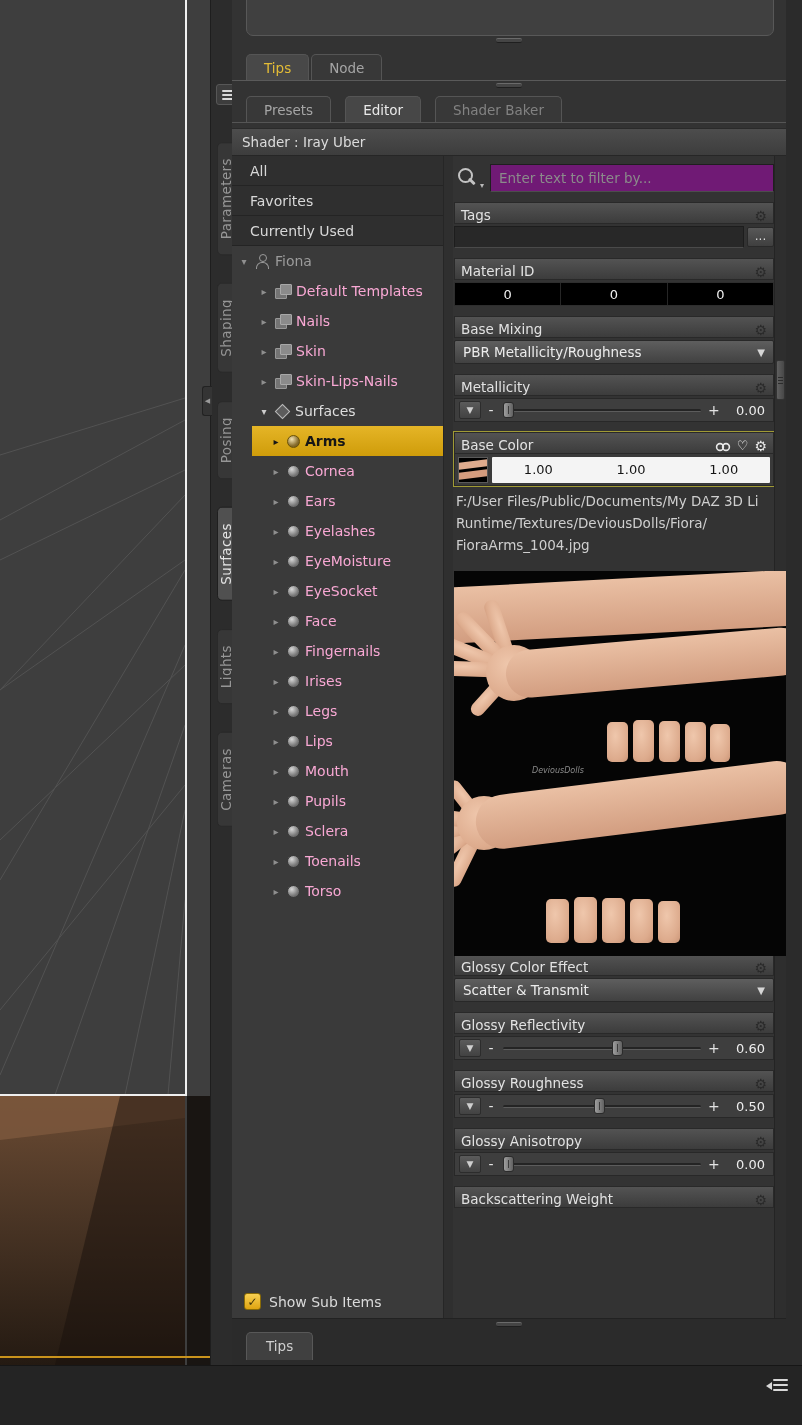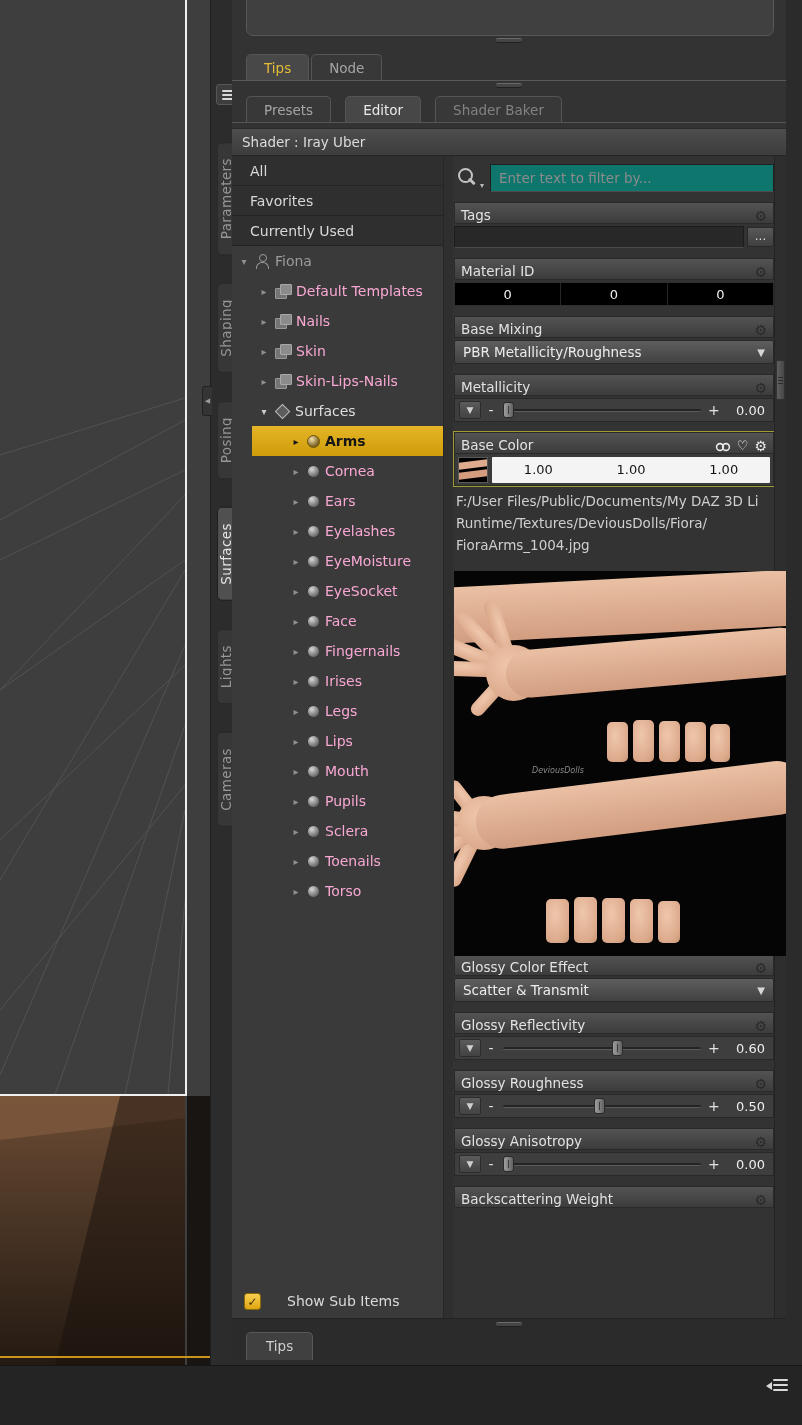--- a/index.html
+++ b/index.html
@@ -47,48 +47,48 @@
   
   .srow { height:30px; display:flex; align-items:center; padding-left:18px; background:#2f2f2f; border-bottom:1px solid #242424; color:#d8d8d8; font-size:14px; cursor:pointer; }
   .trow { height:30px; display:flex; align-items:center; color:#f9a8d4; font-size:14px; cursor:pointer; gap:5px; }
   .tri { width:12px; font-size:10px; color:#8f8f8f; text-align:center; flex:none; }
   .tri.right::before { content:"▸"; }
   .tri.down::before { content:"▾"; }
   .trow.root { padding-left:6px; color:#9b9b9b; }
   .trow.group { padding-left:26px; }
   .trow.node { padding-left:26px; color:#dedede; }
   .trow.node .tri { color:#cdcdcd; }
-  .trow.child { margin-left:20px; padding-left:38px; }
+  .trow.child { margin-left:20px; padding-left:18px; }
   .trow.child.selected { background:linear-gradient(#e5b527,#cf9c0a); color:#161616; font-weight:bold; }
   .trow.child.selected .tri { color:#161616; }
 
   .fig-icon { position:relative; width:15px; height:15px; flex:none; }
   .fig-icon::before { content:""; position:absolute; left:4px; top:0; width:6px; height:6px; border-radius:50%; border:1.5px solid #9a9a9a; }
   .fig-icon::after { content:""; position:absolute; left:1px; top:8px; width:11px; height:6px; border-radius:6px 6px 0 0; border:1.5px solid #9a9a9a; border-bottom:none; }
   .cards-icon { position:relative; width:16px; height:14px; flex:none; }
   .cards-icon::before { content:""; position:absolute; left:0; top:4px; width:10px; height:9px; background:#747474; border:1px solid #989898; border-radius:1px; }
   .cards-icon::after { content:""; position:absolute; left:5px; top:0; width:10px; height:9px; background:#8b8b8b; border:1px solid #a8a8a8; border-radius:1px; }
   .surf-icon { position:relative; width:15px; height:15px; flex:none; }
   .surf-icon::before { content:""; position:absolute; left:2px; top:2px; width:9px; height:9px; border:1.5px solid #b8b8b8; background:#5c5c5c; transform:rotate(45deg); }
   .ball-icon { width:13px; height:13px; border-radius:50%; background:radial-gradient(circle at 35% 30%, #d8d8d8, #7a7a7a 60%, #4d4d4d); border:1px solid #3a3a3a; flex:none; }
   .selected .ball-icon { background:radial-gradient(circle at 35% 30%, #f2e2b2, #8a7030 60%, #5f4a18); border-color:#6a5208; }
 
-  .subitems { position:absolute; left:12px; bottom:8px; display:flex; gap:26px; }
+  .subitems { position:absolute; left:12px; bottom:8px; display:flex; align-items:center; gap:8px; }
   .checkbox { width:17px; height:17px; border-radius:3px; background:linear-gradient(#f8d052,#dfa411); border:1px solid #8a6b07; color:#43350a; font-size:12px; font-weight:bold; display:flex; align-items:center; justify-content:center; cursor:pointer; }
   .checkbox::before { content:"✓"; }
   .subitems label { color:#dadada; font-size:14px; cursor:default; }
 
   
   .props-inner { padding:6px 0 0 1px; }
   .filter-row { display:flex; align-items:center; height:32px; margin-bottom:8px; }
   .search-icon { position:relative; width:26px; height:24px; flex:none; cursor:pointer; }
   .search-icon::before { content:""; position:absolute; left:4px; top:2px; width:11px; height:11px; border:2px solid #c3c3c3; border-radius:50%; }
   .search-icon::after { content:""; position:absolute; left:14px; top:14px; width:8px; height:2.5px; background:#c3c3c3; transform:rotate(45deg); border-radius:1px; }
   .search-caret { color:#b8b8b8; font-size:8px; margin:14px 6px 0 0; cursor:pointer; }
-  .filter-input { flex:1; height:28px; background:#0f766e; border:1px solid #1f1f1f; border-bottom-color:#4d4d4d; color:#dcdcdc; font-size:13.5px; padding:0 8px; outline:none; font-family:inherit; }
+  .filter-input { flex:1; height:28px; background:#701a75; border:1px solid #1f1f1f; border-bottom-color:#4d4d4d; color:#dcdcdc; font-size:13.5px; padding:0 8px; outline:none; font-family:inherit; }
   .filter-input::placeholder { color:#8b8b8b; }
 
   .pgroup { margin-bottom:10px; }
   .phead { height:22px; background:linear-gradient(#535353,#3c3c3c); border:1px solid #292929; display:flex; align-items:flex-end; padding:0 6px; }
   .plabel { color:#e2e2e2; font-size:13.5px; flex:1; }
   .gear { font-size:14px; color:#2a2a2a; line-height:1; cursor:pointer; }
   .gear::before { content:"⚙"; }
   .gear.bright { color:#e8e8e8; }
   .heart { font-size:13px; color:#ececec; margin-right:6px; cursor:pointer; }
   .heart::before { content:"♡"; }

